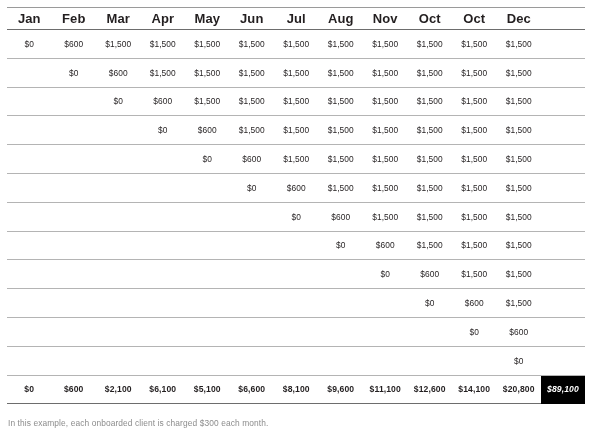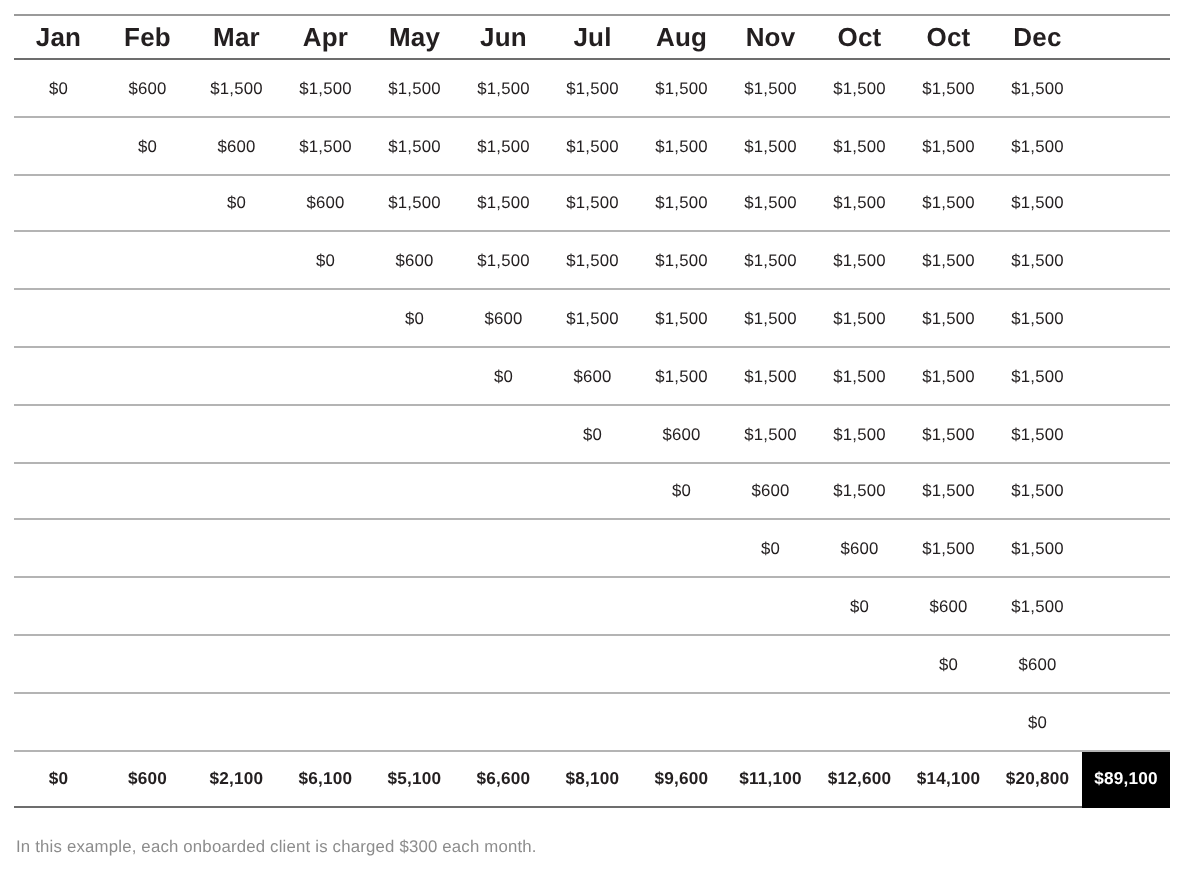--- a/index.html
+++ b/index.html
@@ -90,20 +90,21 @@
     border-top: 1px solid #6d6d6d;
     border-bottom: 1px solid #6d6d6d;
     letter-spacing: .1px;
   }
 
   tbody tr.totals-row td.grand-total {
     background: #000000;
     color: #ffffff;
     border-top: 1px solid #000000;
     border-bottom: 1px solid #000000;
+    font-style: italic;
   }
 
   
   .footnote {
     position: absolute;
     left: 8px;
     top: 418px;
     font-size: 8.4px;
     color: #8c8c8c;
     letter-spacing: .1px;

